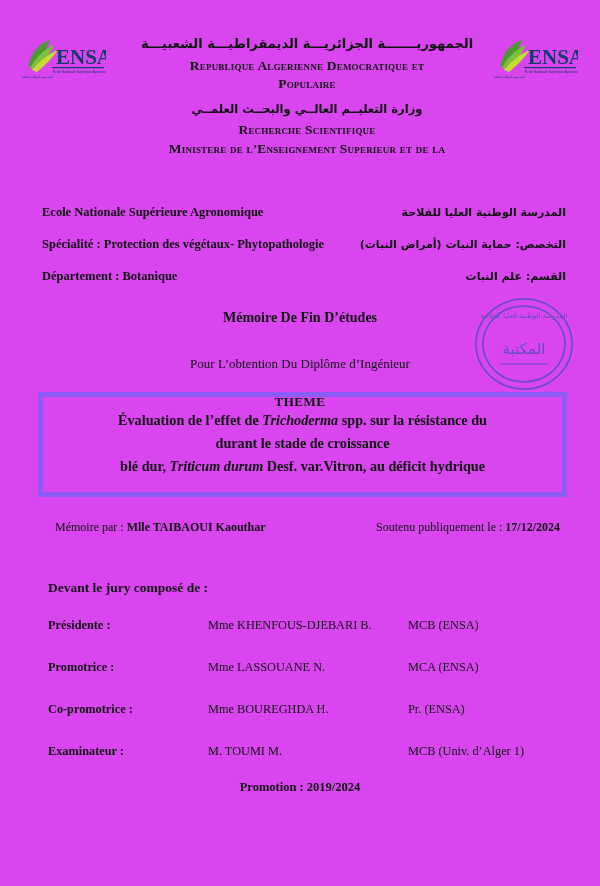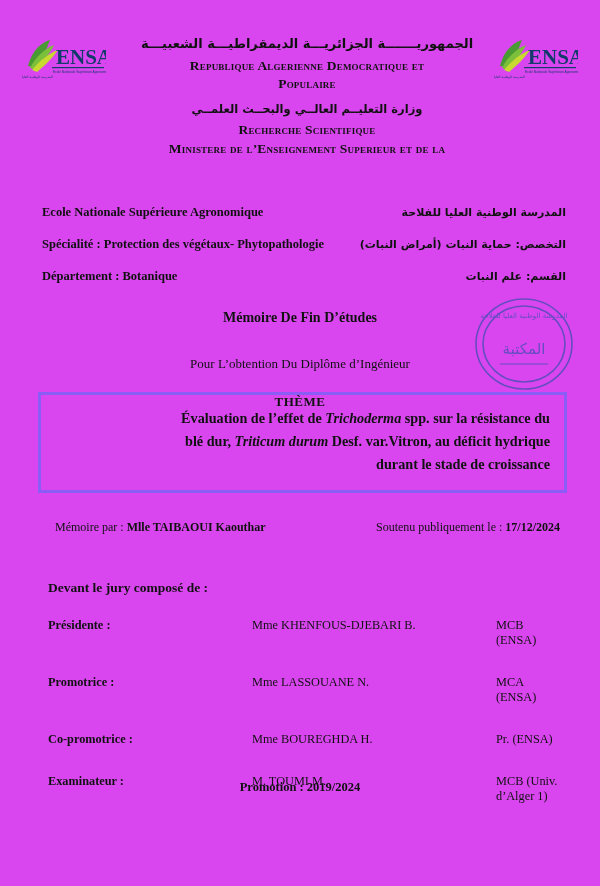--- a/index.html
+++ b/index.html
@@ -118,23 +118,23 @@
     height: 104px;
     opacity: 0.72;
   }
 
   
   .theme-box {
     position: absolute;
     left: 38px;
     right: 33px;
     top: 392px;
-    border: 3px solid #8b5cf6;
+    border: 5px solid #8b5cf6;
     padding: 12px 14px 14px;
-    text-align: right;
+    text-align: center;
     background: transparent;
   }
   .theme-box .line {
     font-size: 14.2px;
     font-weight: bold;
     line-height: 1.62;
   }
   .theme-box i { font-style: italic; }
 
   
@@ -162,21 +162,20 @@
     position: absolute;
     left: 48px;
     right: 40px;
     top: 618px;
   }
   .jury-row {
     display: flex;
     align-items: baseline;
     margin-bottom: 27px;
     font-size: 12.3px;
-    gap: 44px;
   }
   .jr-role { width: 160px; font-weight: bold; }
   .jr-name { width: 200px; }
   .jr-grade { flex: 1; }
 
   
   .promotion {
     position: absolute;
     left: 0; right: 0;
     top: 780px;
@@ -257,24 +256,24 @@
       <text x="54" y="26" text-anchor="middle" font-family="DejaVu Sans, sans-serif" font-size="7" fill="#3b4fb0" direction="rtl">المدرسة الوطنية العليا للفلاحة</text>
       <text x="54" y="62" text-anchor="middle" font-family="DejaVu Sans, sans-serif" font-size="15" fill="#3b4fb0" direction="rtl">المكتبة</text>
       <line x1="30" y1="72" x2="78" y2="72" stroke="#3b4fb0" stroke-width="1.2"></line>
     </svg>
   </div>
 
   <div class="theme-box">
     <div class="line">
       <span>Évaluation de l’effet de </span><i>Trichoderma</i><span> spp. sur la résistance du</span>
     </div>
+    <div class="line">durant le stade de croissance</div>
     <div class="line">
       <span>blé dur, </span><i>Triticum durum</i><span> Desf. var.Vitron, au déficit hydrique</span>
     </div>
-    <div class="line">durant le stade de croissance</div>
   </div>
 
   <div class="pres">
     <div class="left">
       <span>Mémoire par : </span><b>Mlle TAIBAOUI Kaouthar</b>
     </div>
     <div class="right">
       <span>Soutenu publiquement le : </span><b>17/12/2024</b>
     </div>
   </div>

